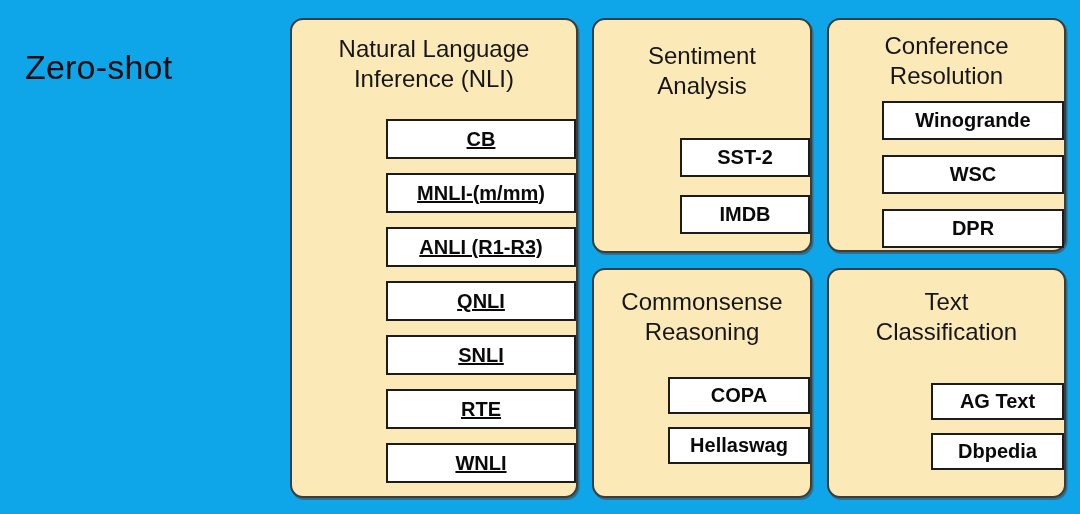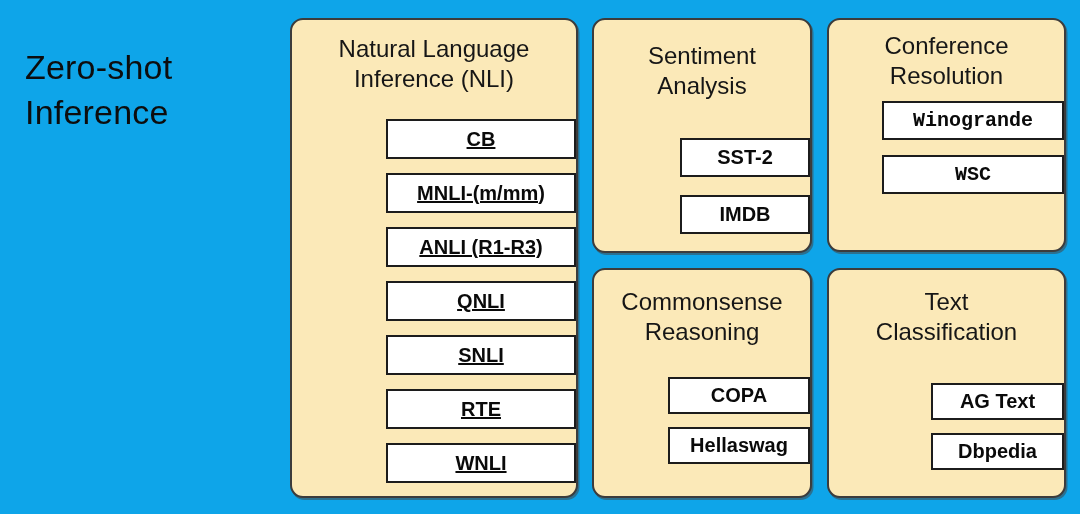--- a/index.html
+++ b/index.html
@@ -66,38 +66,37 @@
   #g1 { left: 290px; top: 18px;  width: 288px; height: 480px; padding-top: 14px; }
   #g1 .items { margin-top: 25px; gap: 14px; }
   #g1 .chip  { width: 190px; height: 40px; text-decoration: underline; }
   
   #g2 { left: 592px; top: 18px;  width: 220px; height: 235px; padding-top: 21px; }
   #g2 .items { margin-top: 37px; gap: 18px; }
   #g2 .chip  { width: 130px; height: 39px; }
   
   #g3 { left: 827px; top: 18px;  width: 239px; height: 234px; padding-top: 11px; }
   #g3 .items { margin-top: 10px; gap: 15px; }
-  #g3 .chip  { width: 182px; height: 39px; font-family: Liberation Mono, monospace; }
+  #g3 .chip  { width: 182px; height: 39px; }
   
   #g4 { left: 592px; top: 268px; width: 220px; height: 230px; padding-top: 17px; }
   #g4 .items { margin-top: 30px; gap: 13px; }
   #g4 .chip  { width: 142px; height: 37px; }
   
   #g5 { left: 827px; top: 268px; width: 239px; height: 230px; padding-top: 17px; }
   #g5 .items { margin-top: 36px; gap: 13px; }
   #g5 .chip  { width: 133px; height: 37px; }
 </style>
 </head>
 <body>
 
 <div class="canvas">
 
   <div class="diagram-title">
     <div>Zero-shot</div>
-    <div>Inference</div>
   </div>
 
   <div class="group" id="g1">
     <div class="group-title">
       <div>Natural Language</div>
       <div>Inference (NLI)</div>
     </div>
     <div class="items">
       <div class="chip">CB</div>
       <div class="chip">MNLI-(m/mm)</div>
@@ -121,20 +120,21 @@
   </div>
 
   <div class="group" id="g3">
     <div class="group-title">
       <div>Conference</div>
       <div>Resolution</div>
     </div>
     <div class="items">
       <div class="chip">Winogrande</div>
       <div class="chip">WSC</div>
+      <div class="chip">DPR</div>
     </div>
   </div>
 
   <div class="group" id="g4">
     <div class="group-title">
       <div>Commonsense</div>
       <div>Reasoning</div>
     </div>
     <div class="items">
       <div class="chip">COPA</div>

